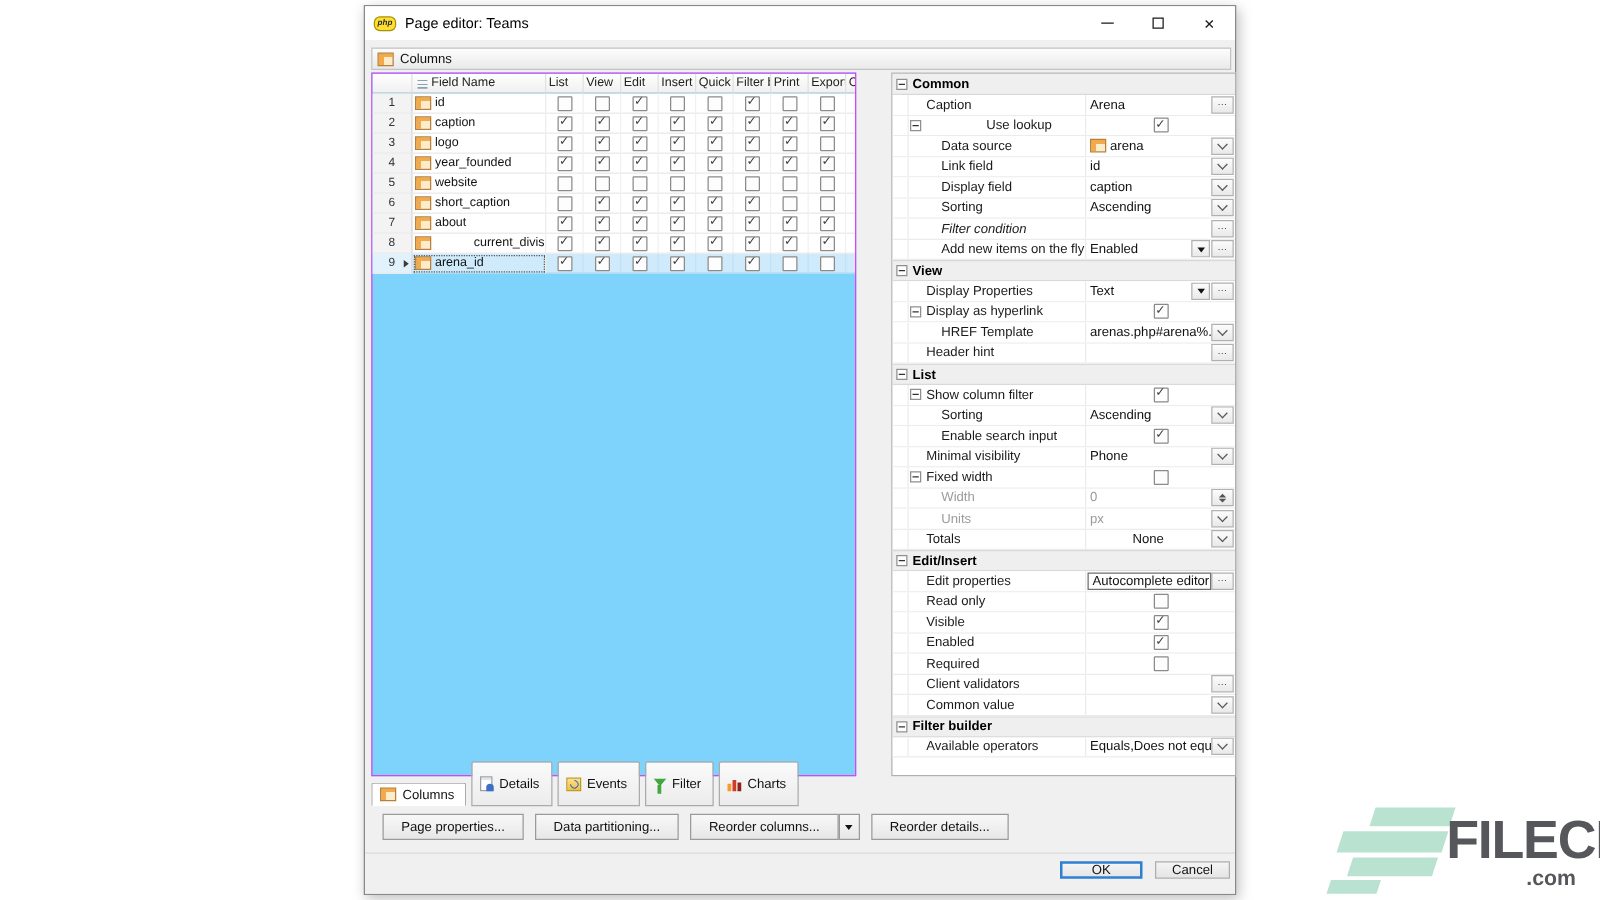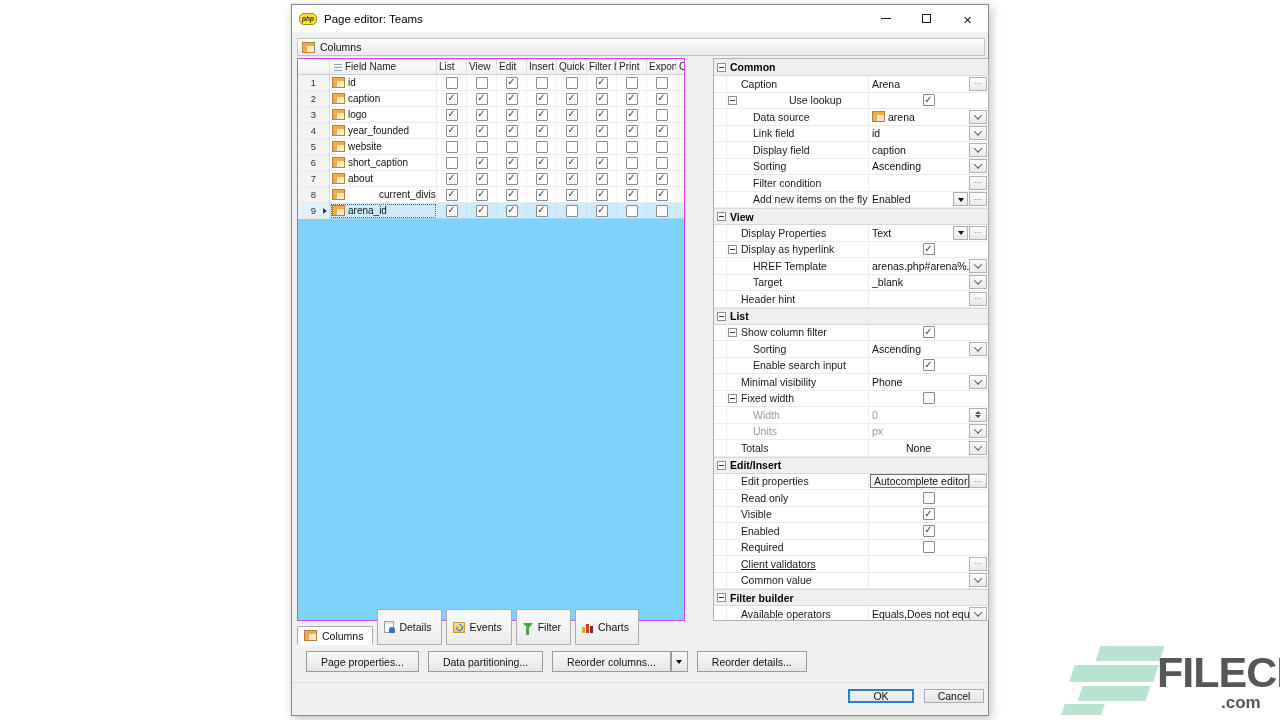--- a/index.html
+++ b/index.html
@@ -554,21 +554,21 @@
           </div>
           <div class="pvw">
             <div class="vbox">
               <div style="display: inline;">Ascending</div>
             </div>
             <div class="btn chev"></div>
           </div>
         </div>
         <div class="prow">
           <div class="plabel ind2">
-            <div style="display: inline;">Filter condition</div>
+            <div style="display: inline; font-style: italic;">Filter condition</div>
           </div>
           <div class="pvw">
             <div class="vbox">
               <div style="display: inline;"></div>
             </div>
             <div class="btn ell">…</div>
           </div>
         </div>
         <div class="prow">
           <div class="plabel ind2">
@@ -614,31 +614,20 @@
             <div style="display: inline;">HREF Template</div>
           </div>
           <div class="pvw">
             <div class="vbox">
               <div style="display: inline;">arenas.php#arena%...</div>
             </div>
             <div class="btn chev"></div>
           </div>
         </div>
         <div class="prow">
-          <div class="plabel ind2">
-            <div style="display: inline;">Target</div>
-          </div>
-          <div class="pvw">
-            <div class="vbox">
-              <div style="display: inline;">_blank</div>
-            </div>
-            <div class="btn chev"></div>
-          </div>
-        </div>
-        <div class="prow">
           <div class="plabel ind1">
             <div style="display: inline;">Header hint</div>
           </div>
           <div class="pvw">
             <div class="vbox">
               <div style="display: inline;"></div>
             </div>
             <div class="btn ell">…</div>
           </div>
         </div>
@@ -783,21 +772,21 @@
             <div style="display: inline;">Required</div>
           </div>
           <div class="pvw">
             <div class="vbox center">
               <div class="cb"></div>
             </div>
           </div>
         </div>
         <div class="prow">
           <div class="plabel ind1">
-            <div style="display: inline; text-decoration: underline;">Client validators</div>
+            <div style="display: inline;">Client validators</div>
           </div>
           <div class="pvw">
             <div class="vbox">
               <div style="display: inline;"></div>
             </div>
             <div class="btn ell">…</div>
           </div>
         </div>
         <div class="prow">
           <div class="plabel ind1">

